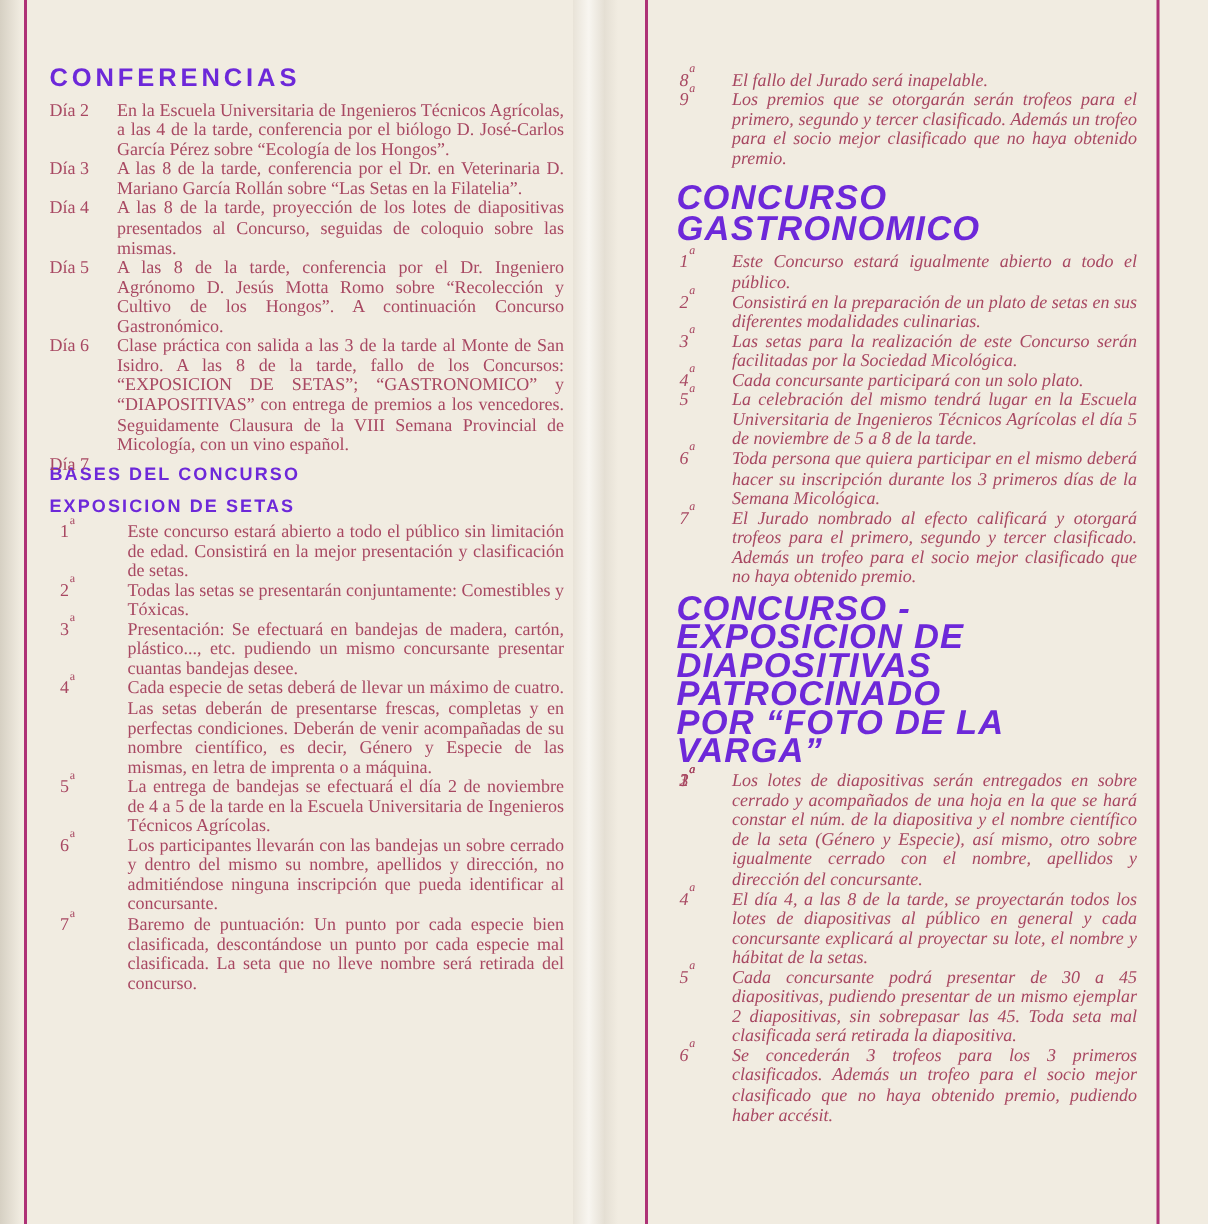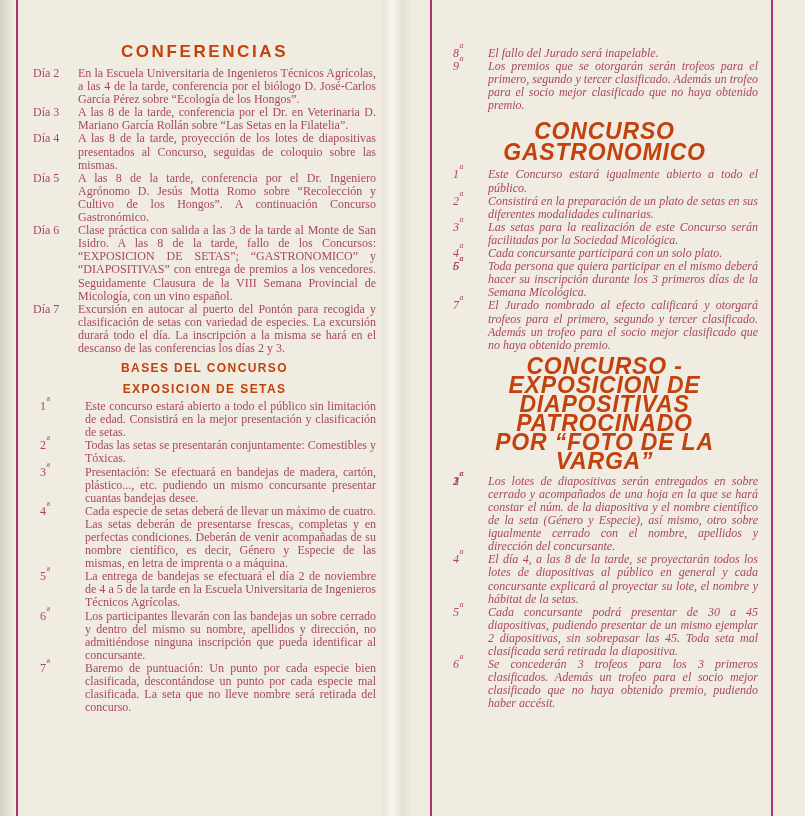--- a/index.html
+++ b/index.html
@@ -32,22 +32,21 @@
   .rule-center { left:430px; width:1.5px; }
   .rule-right  { left:771px; width:1.5px; }
 
   .col { position:absolute; }
   .col-left  { left:33px;  top:42px; width:343px; }
   .col-right { left:451px; top:47px; width:307px;font-style:italic; }
 
   .heading {
     font-family:"Liberation Sans", sans-serif;
     font-weight:bold;
-    color:#c2410c;
-    text-align:center;
+    color:#6d28d9;
   }
   .h-conferencias { font-size:17px; line-height:19px; letter-spacing:2.6px; margin-bottom:6px; }
   .h-bases { font-size:12px; line-height:21px; letter-spacing:1.4px; margin-top:3px; margin-bottom:0px; }
   .h-gastro { font-size:23px; line-height:21px; letter-spacing:0.8px; margin-top:9px; margin-bottom:5px; }
   .h-diap { font-size:23px; line-height:19px; letter-spacing:0.8px; margin-top:5px; margin-bottom:4px; }
 
   .item {
     position:relative;
     font-size:12px;
     line-height:13.1px;
@@ -97,21 +96,20 @@
   <div class="item day">
     <span class="dlabel">Día 5</span>
     <span>A las 8 de la tarde, conferencia por el Dr. Ingeniero Agrónomo D. Jesús Motta Romo sobre “Recolección y Cultivo de los Hongos”. A continuación Concurso Gastronómico.</span>
   </div>
   <div class="item day">
     <span class="dlabel">Día 6</span>
     <span>Clase práctica con salida a las 3 de la tarde al Monte de San Isidro. A las 8 de la tarde, fallo de los Concursos: “EXPOSICION DE SETAS”; “GASTRONOMICO” y “DIAPOSITIVAS” con entrega de premios a los vencedores. Seguidamente Clausura de la VIII Semana Provincial de Micología, con un vino español.</span>
   </div>
   <div class="item day">
     <span class="dlabel">Día 7</span>
-    <span>Excursión en autocar al puerto del Pontón para recogida y clasificación de setas con variedad de especies. La excursión durará todo el día. La inscripción a la misma se hará en el descanso de las conferencias los días 2 y 3.</span>
   </div>
 
   <div class="heading h-bases">
     <div>BASES DEL CONCURSO</div>
     <div>EXPOSICION DE SETAS</div>
   </div>
 
   <div class="item numbered-l">
     <span class="num"><span>1</span><sup class="ord">a</sup></span>
     <span>Este concurso estará abierto a todo el público sin limitación de edad. Consistirá en la mejor presentación y clasificación de setas.</span>
@@ -165,20 +163,21 @@
   <div class="item numbered-r">
     <span class="num"><span>3</span><sup class="ord">a</sup></span>
     <span>Las setas para la realización de este Concurso serán facilitadas por la Sociedad Micológica.</span>
   </div>
   <div class="item numbered-r">
     <span class="num"><span>4</span><sup class="ord">a</sup></span>
     <span>Cada concursante participará con un solo plato.</span>
   </div>
   <div class="item numbered-r">
     <span class="num"><span>5</span><sup class="ord">a</sup></span>
+    <span>La celebración del mismo tendrá lugar en la Escuela Universitaria de Ingenieros Técnicos Agrícolas el día 5 de noviembre de 5 a 8 de la tarde.</span>
   </div>
   <div class="item numbered-r">
     <span class="num"><span>6</span><sup class="ord">a</sup></span>
     <span>Toda persona que quiera participar en el mismo deberá hacer su inscripción durante los 3 primeros días de la Semana Micológica.</span>
   </div>
   <div class="item numbered-r">
     <span class="num"><span>7</span><sup class="ord">a</sup></span>
     <span>El Jurado nombrado al efecto calificará y otorgará trofeos para el primero, segundo y tercer clasificado. Además un trofeo para el socio mejor clasificado que no haya obtenido premio.</span>
   </div>
 

